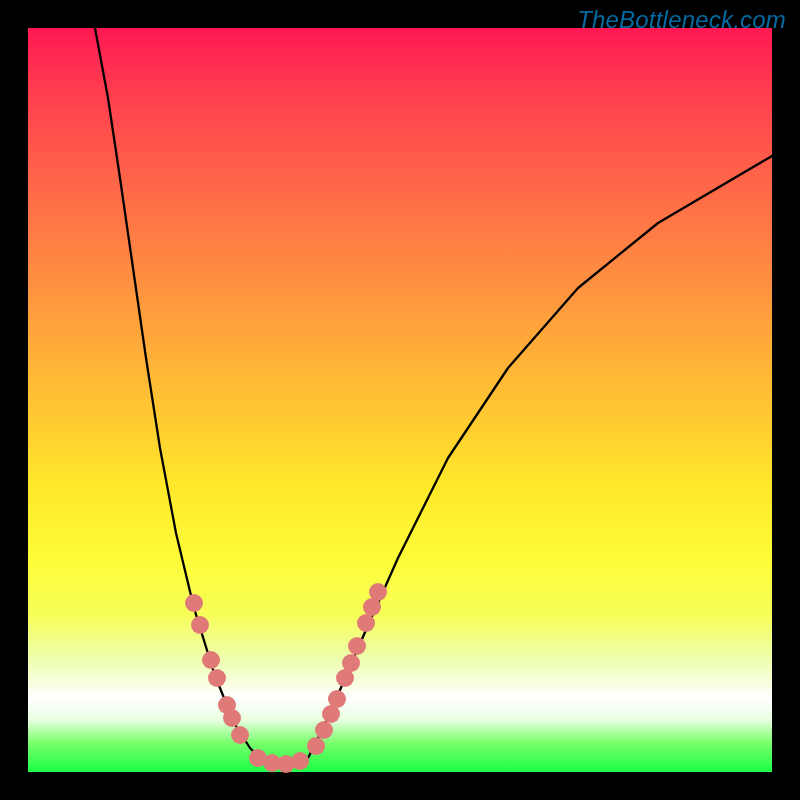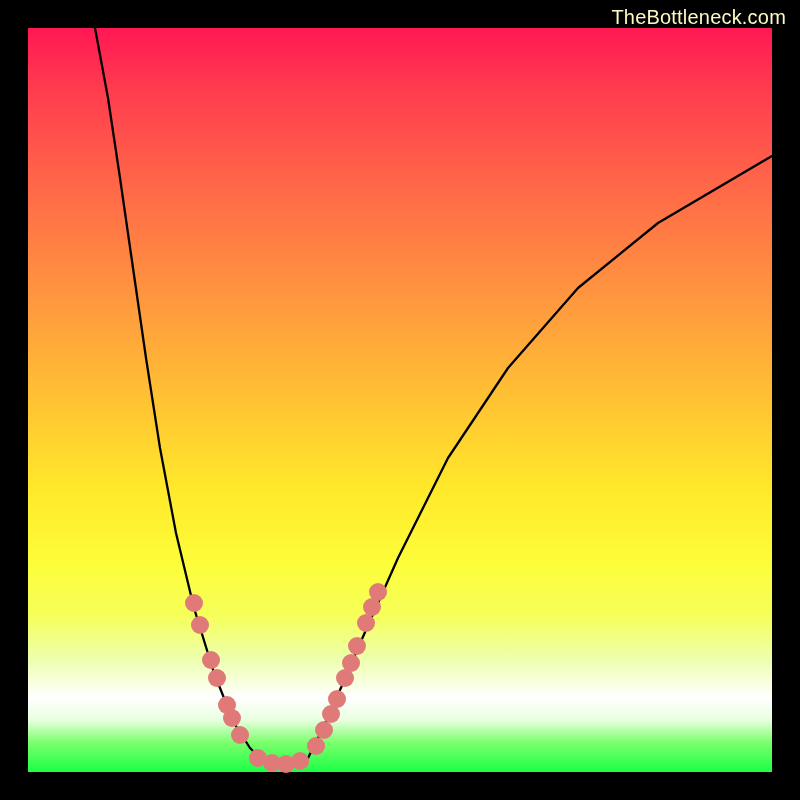--- a/index.html
+++ b/index.html
@@ -14,25 +14,26 @@
   .outer {
     position: relative;
     width: 800px;
     height: 800px;
     background: #000;
   }
   .watermark {
     position: absolute;
     top: 6px;
     right: 14px;
-    color: #fef9c3;
-    font-size: 20px;
+    color: #0369a1;
+    font-size: 24px;
     font-weight: 500;
     letter-spacing: 0.2px;
     user-select: none;
+    font-style: italic;
   }
   .plot-frame {
     position: absolute;
     left: 28px;
     top: 28px;
     width: 744px;
     height: 744px;
     background: #000;
   }
   .plot-inner {

